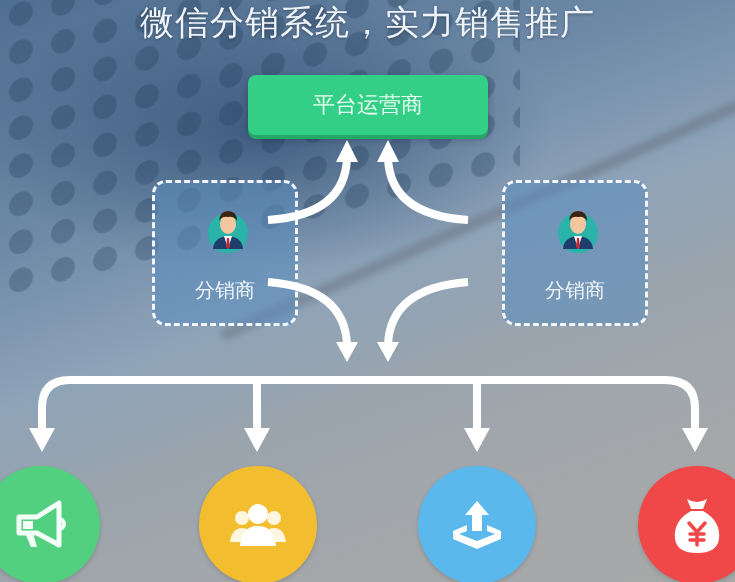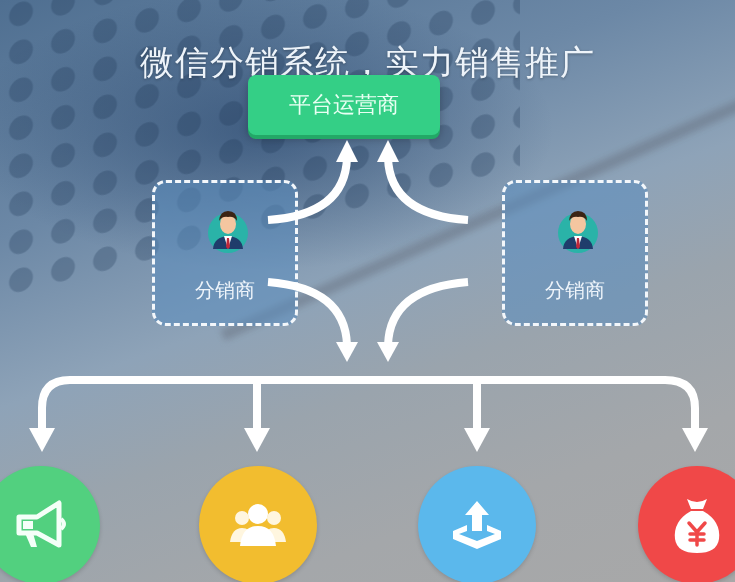--- a/index.html
+++ b/index.html
@@ -5,22 +5,22 @@
   html,body{margin:0;padding:0;}
   body{width:735px;height:582px;overflow:hidden;position:relative;font-family:"DejaVu Sans",sans-serif;}
   .bg{position:absolute;inset:0;
     background:
       radial-gradient(ellipse 420px 200px at 260px 130px, rgba(30,60,100,0.55), rgba(0,0,0,0) 70%),
       linear-gradient(160deg,#4f6f91 0%,#6c88a6 28%,#8ea3b8 48%,#9aa4ad 62%,#a4a7aa 80%,#a8a8a8 100%);}
   .keys{position:absolute;left:0;top:0;width:520px;height:300px;opacity:0.28;
     background-image:radial-gradient(circle at 50% 50%, #1c3554 40%, transparent 44%);
     background-size:42px 38px;transform:skewY(-14deg);transform-origin:0 0;}
   .laptop-edge{position:absolute;left:220px;top:330px;width:600px;height:12px;background:rgba(90,95,105,0.35);transform:rotate(-24deg);transform-origin:0 0;filter:blur(3px);}
-  .title{position:absolute;left:0;top:0;width:735px;text-align:center;color:#eef4fa;font-size:34px;line-height:44px;letter-spacing:1px;text-shadow:0 1px 3px rgba(0,0,0,0.3);margin-top:40px;}
-  .operator{position:absolute;left:248px;top:75px;width:192px;height:60px;border-radius:8px;background:#34cf86;box-shadow:0 4px 0 #23a867,0 4px 8px rgba(0,0,0,0.25);display:flex;align-items:center;justify-content:center;color:#e9fff3;font-size:22px;}
+  .title{position:absolute;left:0;top:0;width:735px;text-align:center;color:#eef4fa;font-size:34px;line-height:44px;letter-spacing:1px;text-shadow:0 1px 3px rgba(0,0,0,0.3);}
+  .operator{position:absolute;left:248px;top:75px;width:240px;height:60px;border-radius:8px;background:#34cf86;box-shadow:0 4px 0 #23a867,0 4px 8px rgba(0,0,0,0.25);display:flex;align-items:center;justify-content:center;color:#e9fff3;font-size:22px;}
   .dist{position:absolute;width:146px;height:146px;border:3px dashed #f3f7fb;border-radius:14px;background:rgba(90,140,190,0.55);box-sizing:border-box;margin-left:33px;}
   .dist .avatar{position:absolute;left:49px;top:22px;width:48px;height:48px;}
   .dist .label{position:absolute;left:0;width:100%;top:94px;text-align:center;color:#eef4fa;font-size:20px;}
   .arrows{position:absolute;left:0;top:0;width:735px;height:582px;}
   .circle{position:absolute;width:118px;height:118px;border-radius:50%;display:flex;align-items:center;justify-content:center;box-shadow:0 2px 4px rgba(0,0,0,0.15);}
 </style>
 </head>
 <body>
 
 <div class="bg"></div>

